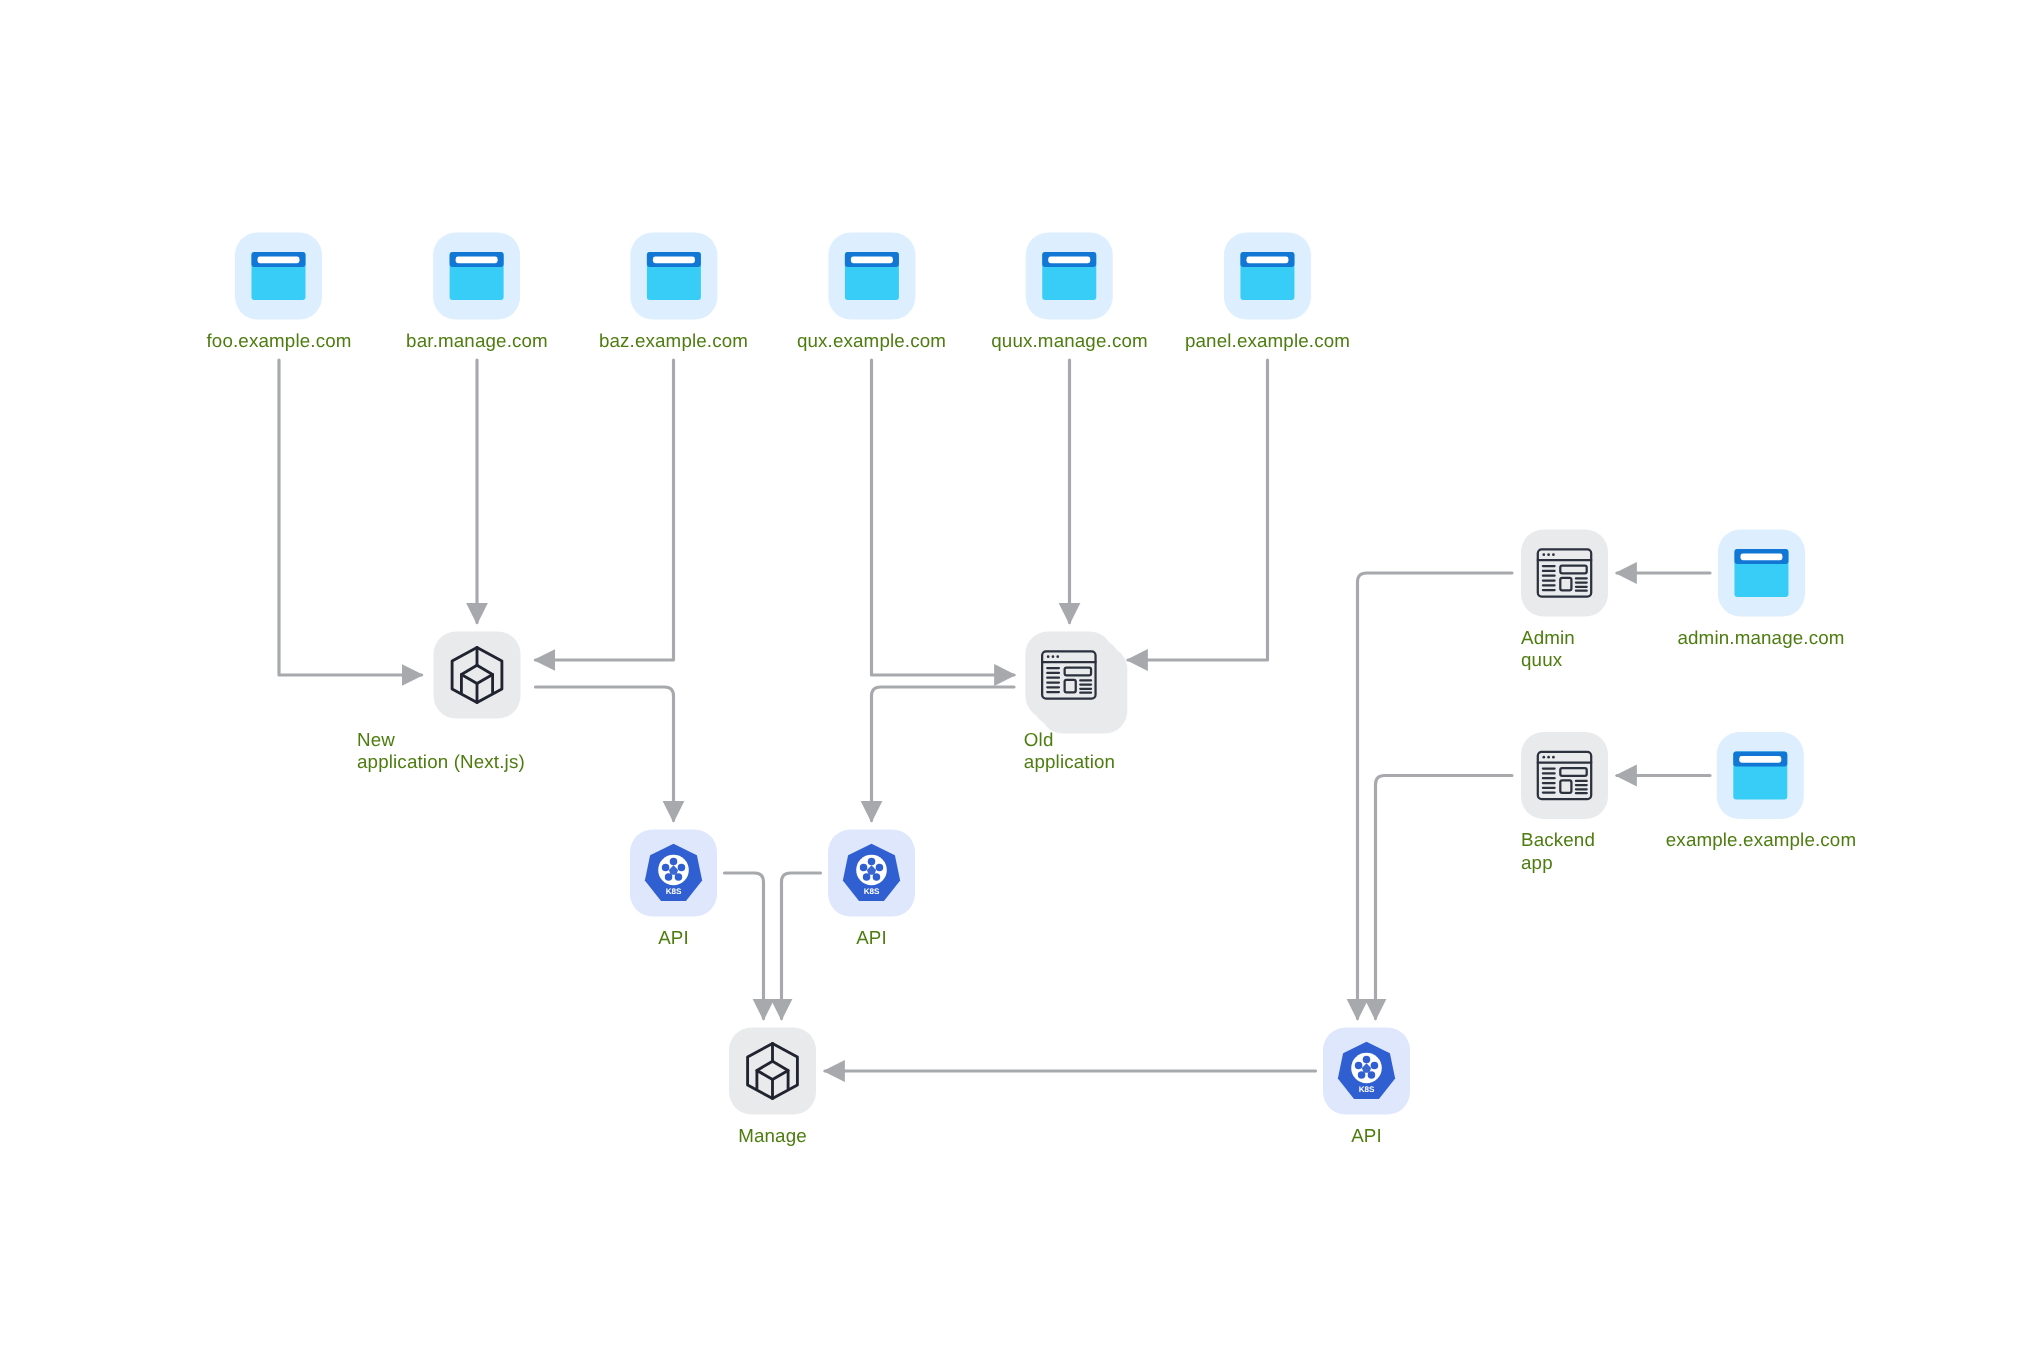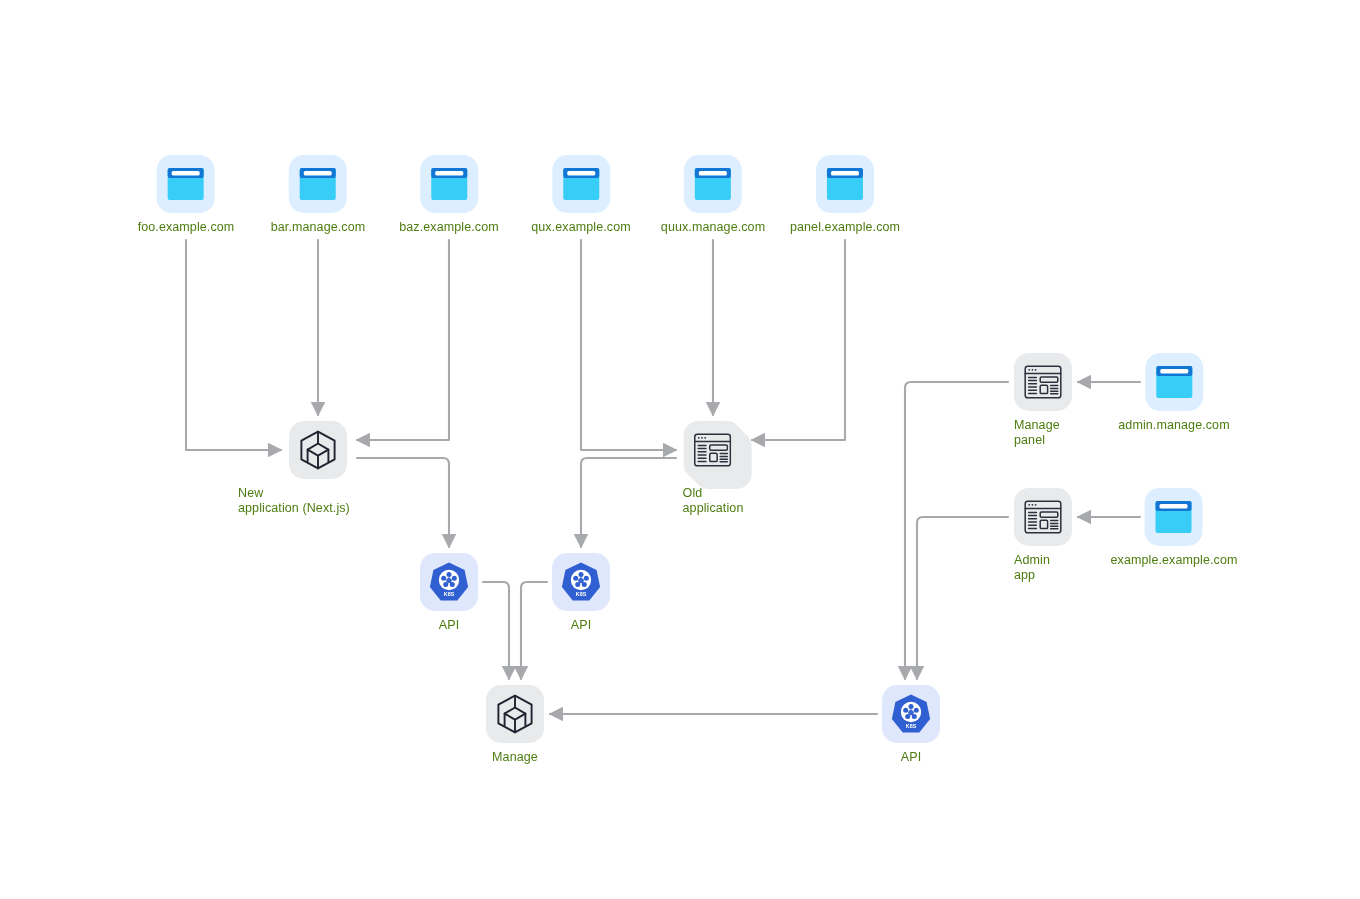--- a/index.html
+++ b/index.html
@@ -338,21 +338,21 @@
           <path d="M1.2 8.4 H36.8"></path>
           <circle cx="5.2" cy="4.8" r="0.9" fill="#2b313d" stroke="none"></circle>
           <circle cx="8.4" cy="4.8" r="0.9" fill="#2b313d" stroke="none"></circle>
           <circle cx="11.6" cy="4.8" r="0.9" fill="#2b313d" stroke="none"></circle>
           <path d="M4.6 12.4 H12.4 M4.6 15.6 H12.4 M4.6 18.8 H12.4 M4.6 22 H12.4 M4.6 25.2 H12.4 M4.6 28.4 H12.4"></path>
           <rect x="16.2" y="12.0" width="17.6" height="5.2" rx="1.2"></rect>
           <rect x="16.2" y="20.2" width="7.4" height="8.4" rx="1.2"></rect>
           <path d="M26.6 20.6 H33.8 M26.6 23.4 H33.8 M26.6 26.2 H33.8 M26.6 28.8 H33.8"></path>
         </svg>
       </div>
-      <div class="label">Manage panel</div>
+      <div class="label">Admin quux</div>
     </div>
   </div>
 
   <div class="node" style="left:1174px; top:353px;">
     <div class="node-inner">
       <div class="tile tile-browser">
         <svg width="38" height="34" viewBox="0 0 38 34">
           <rect x="1" y="1" width="36" height="32" rx="2" fill="#37cdf6"></rect>
           <rect x="1" y="1" width="36" height="10" rx="2" fill="#1277d4"></rect>
           <rect x="5" y="4" width="28" height="4.5" rx="1.6" fill="#ffffff"></rect>
@@ -370,21 +370,21 @@
           <path d="M1.2 8.4 H36.8"></path>
           <circle cx="5.2" cy="4.8" r="0.9" fill="#2b313d" stroke="none"></circle>
           <circle cx="8.4" cy="4.8" r="0.9" fill="#2b313d" stroke="none"></circle>
           <circle cx="11.6" cy="4.8" r="0.9" fill="#2b313d" stroke="none"></circle>
           <path d="M4.6 12.4 H12.4 M4.6 15.6 H12.4 M4.6 18.8 H12.4 M4.6 22 H12.4 M4.6 25.2 H12.4 M4.6 28.4 H12.4"></path>
           <rect x="16.2" y="12.0" width="17.6" height="5.2" rx="1.2"></rect>
           <rect x="16.2" y="20.2" width="7.4" height="8.4" rx="1.2"></rect>
           <path d="M26.6 20.6 H33.8 M26.6 23.4 H33.8 M26.6 26.2 H33.8 M26.6 28.8 H33.8"></path>
         </svg>
       </div>
-      <div class="label">Admin app</div>
+      <div class="label">Backend app</div>
     </div>
   </div>
 
   <div class="node" style="left:1174px; top:488px;">
     <div class="node-inner">
       <div class="tile tile-browser">
         <svg width="38" height="34" viewBox="0 0 38 34">
           <rect x="1" y="1" width="36" height="32" rx="2" fill="#37cdf6"></rect>
           <rect x="1" y="1" width="36" height="10" rx="2" fill="#1277d4"></rect>
           <rect x="5" y="4" width="28" height="4.5" rx="1.6" fill="#ffffff"></rect>

